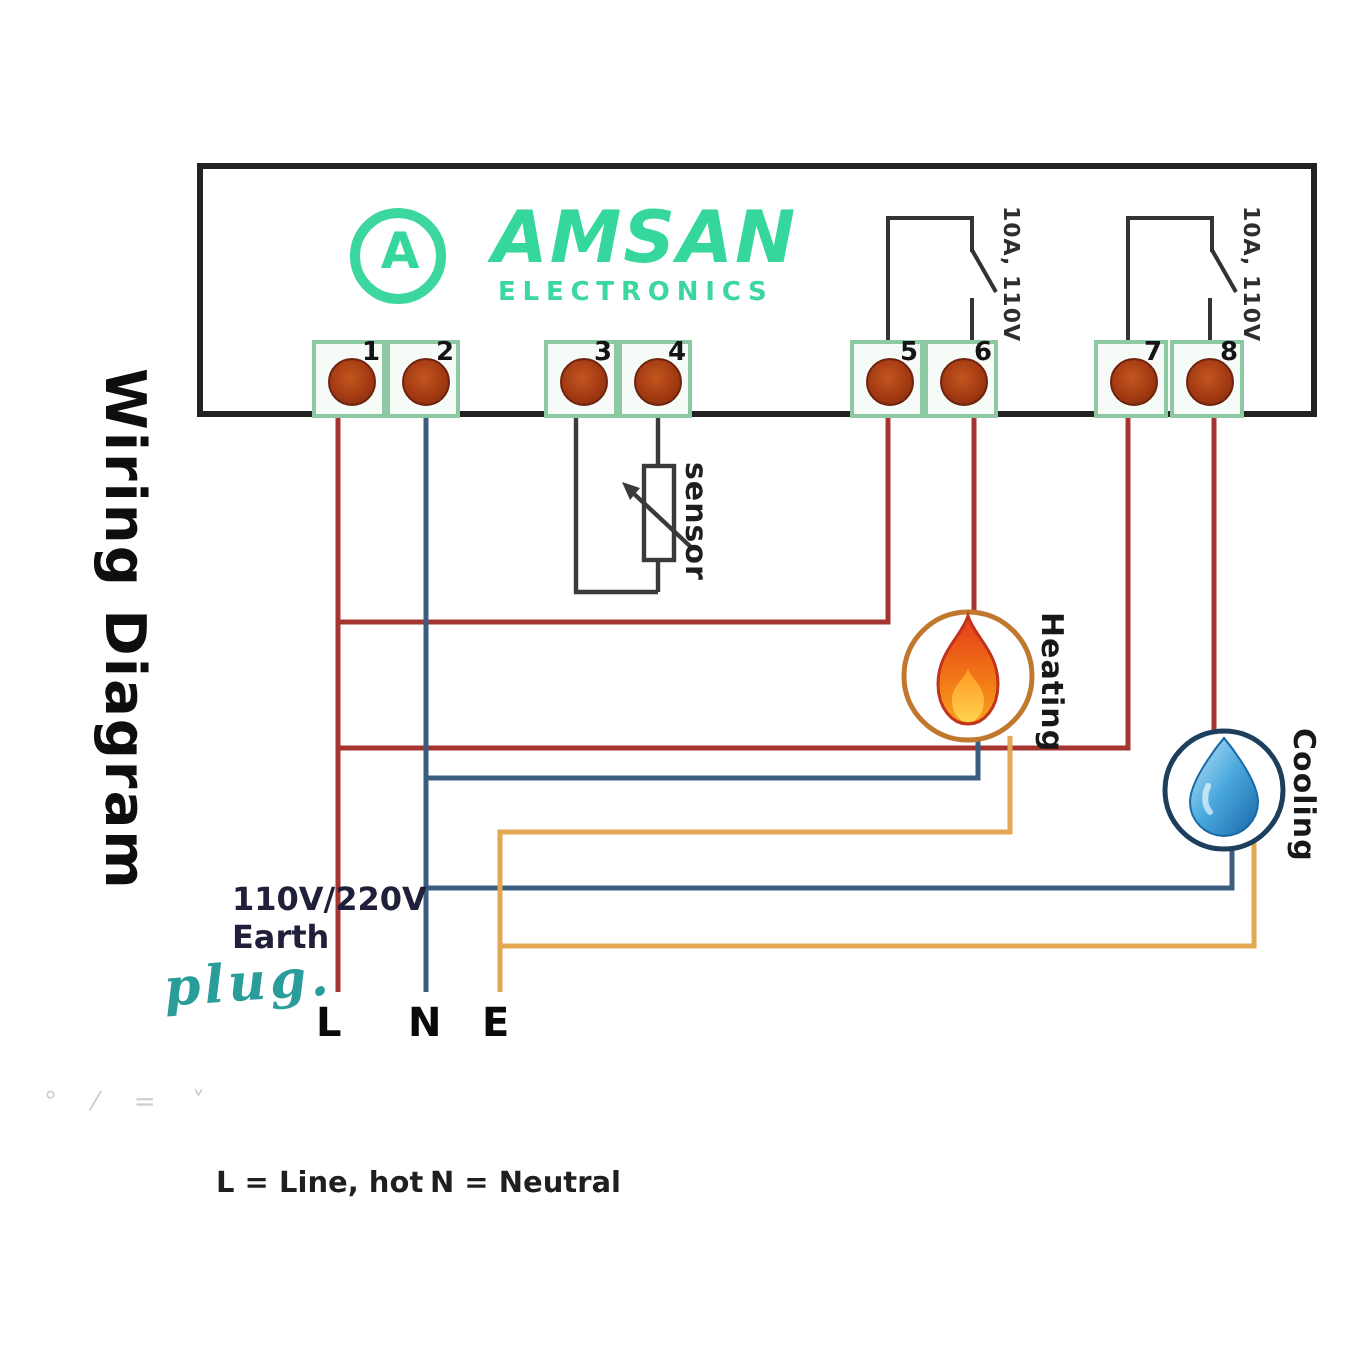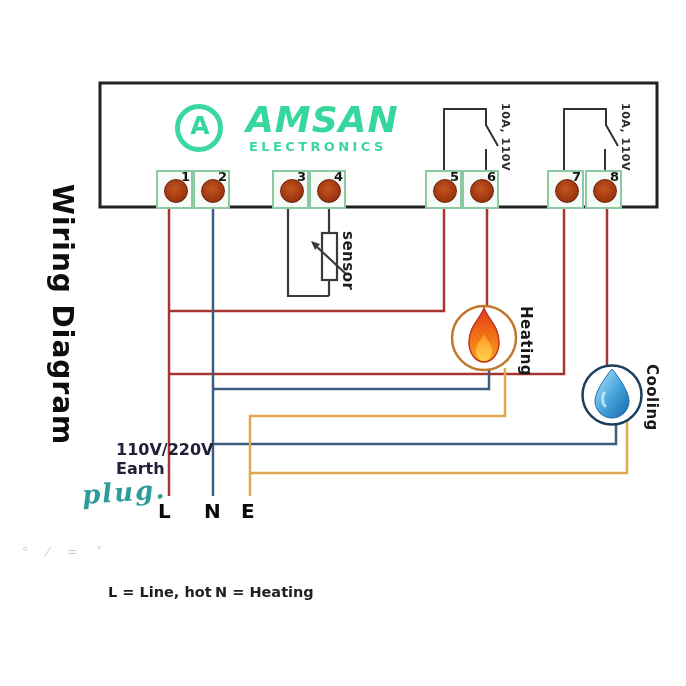--- a/index.html
+++ b/index.html
@@ -161,15 +161,15 @@
   <div class="abs power-line" style="top:440px">110V/220V</div>
   <div class="abs power-line" style="top:459px">Earth</div>
   <div class="abs plug-script">plug.</div>
 
   <div class="abs lne" style="left:158px">L</div>
   <div class="abs lne" style="left:204px">N</div>
   <div class="abs lne" style="left:241px">E</div>
 
   <div class="abs watermark">° ⁄ = ˅</div>
   <div class="abs legend" style="left:108px">L = Line, hot</div>
-  <div class="abs legend" style="left:215px">N = Heating</div>
+  <div class="abs legend" style="left:215px">N = Neutral</div>
 
 </div>
 
 </body></html>

